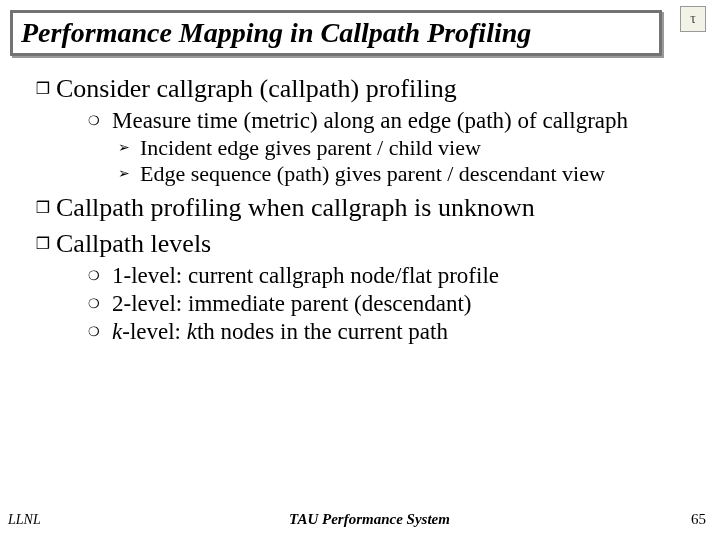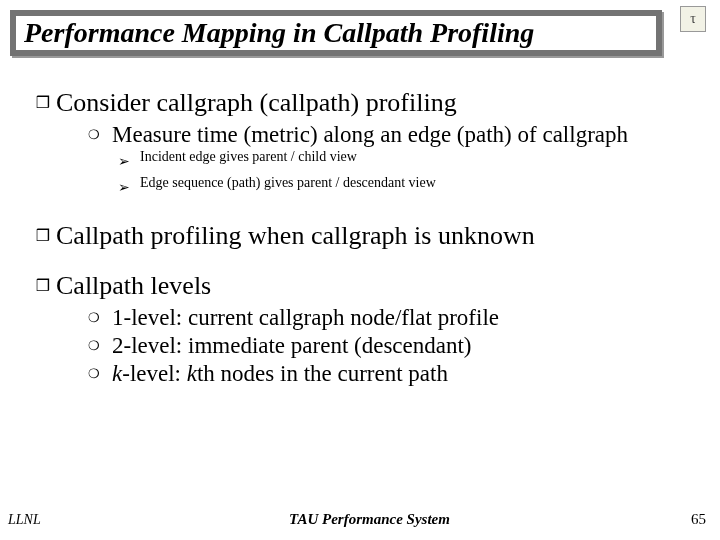--- a/index.html
+++ b/index.html
@@ -17,21 +17,21 @@
     width: 720px;
     height: 540px;
     box-sizing: border-box;
   }
   .title-box {
     position: absolute;
     top: 10px;
     left: 10px;
     width: 652px;
     height: 46px;
-    border: 6px solid #737373;
+    border: 3px solid #737373;
     box-shadow: 2px 2px 0 #999;
     display: flex;
     align-items: center;
     padding-left: 8px;
     box-sizing: border-box;
   }
   .title-text {
     font-size: 28px;
     font-style: italic;
     font-weight: bold;
@@ -52,21 +52,21 @@
     color: #444;
   }
   .content {
     position: absolute;
     top: 68px;
     left: 30px;
     right: 20px;
   }
   .lvl1 {
     font-size: 26px;
-    margin: 20px 0 2px 0;
+    margin: 6px 0 2px 0;
     display: flex;
     align-items: flex-start;
   }
   .lvl1 .bullet {
     width: 26px;
     flex: none;
     font-size: 16px;
     line-height: 30px;
     text-align: center;
   }
@@ -80,21 +80,21 @@
   }
   .lvl2 .bullet {
     width: 24px;
     flex: none;
     font-size: 13px;
     line-height: 28px;
     text-align: left;
   }
   .lvl2 .bullet::before { content: "❍"; }
   .lvl3 {
-    font-size: 14px;
+    font-size: 22px;
     margin: 0 0 0 88px;
     display: flex;
     align-items: flex-start;
   }
   .lvl3 .bullet {
     width: 22px;
     flex: none;
     font-size: 14px;
     line-height: 26px;
     text-align: left;

